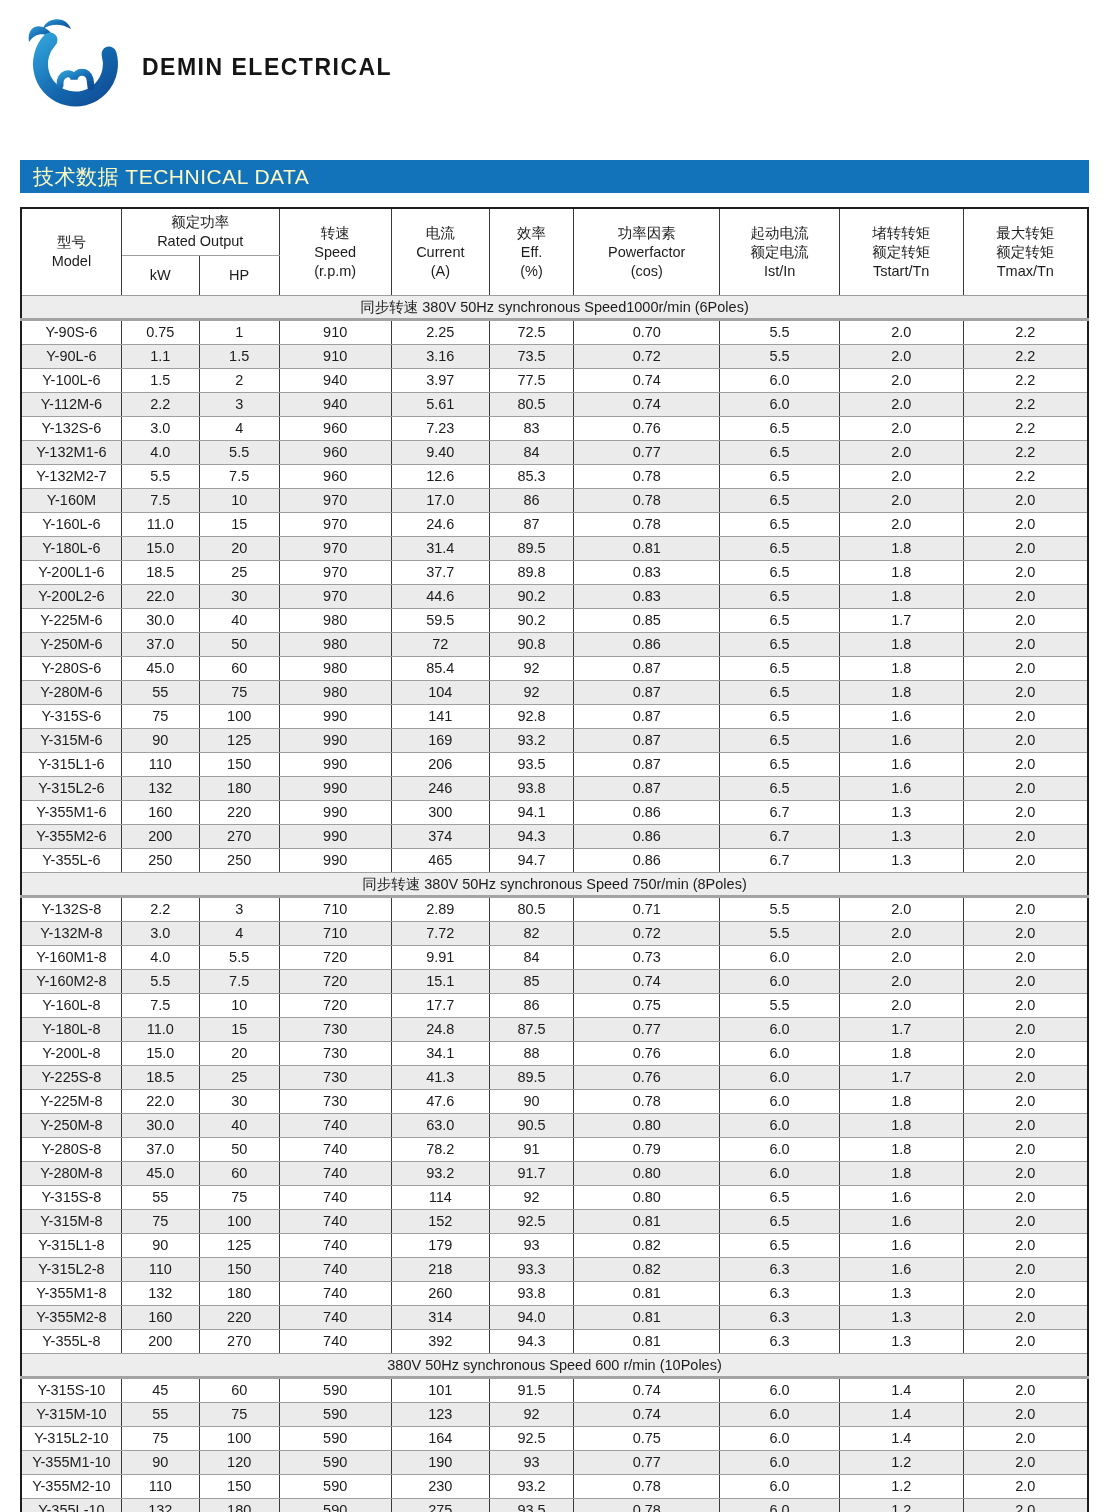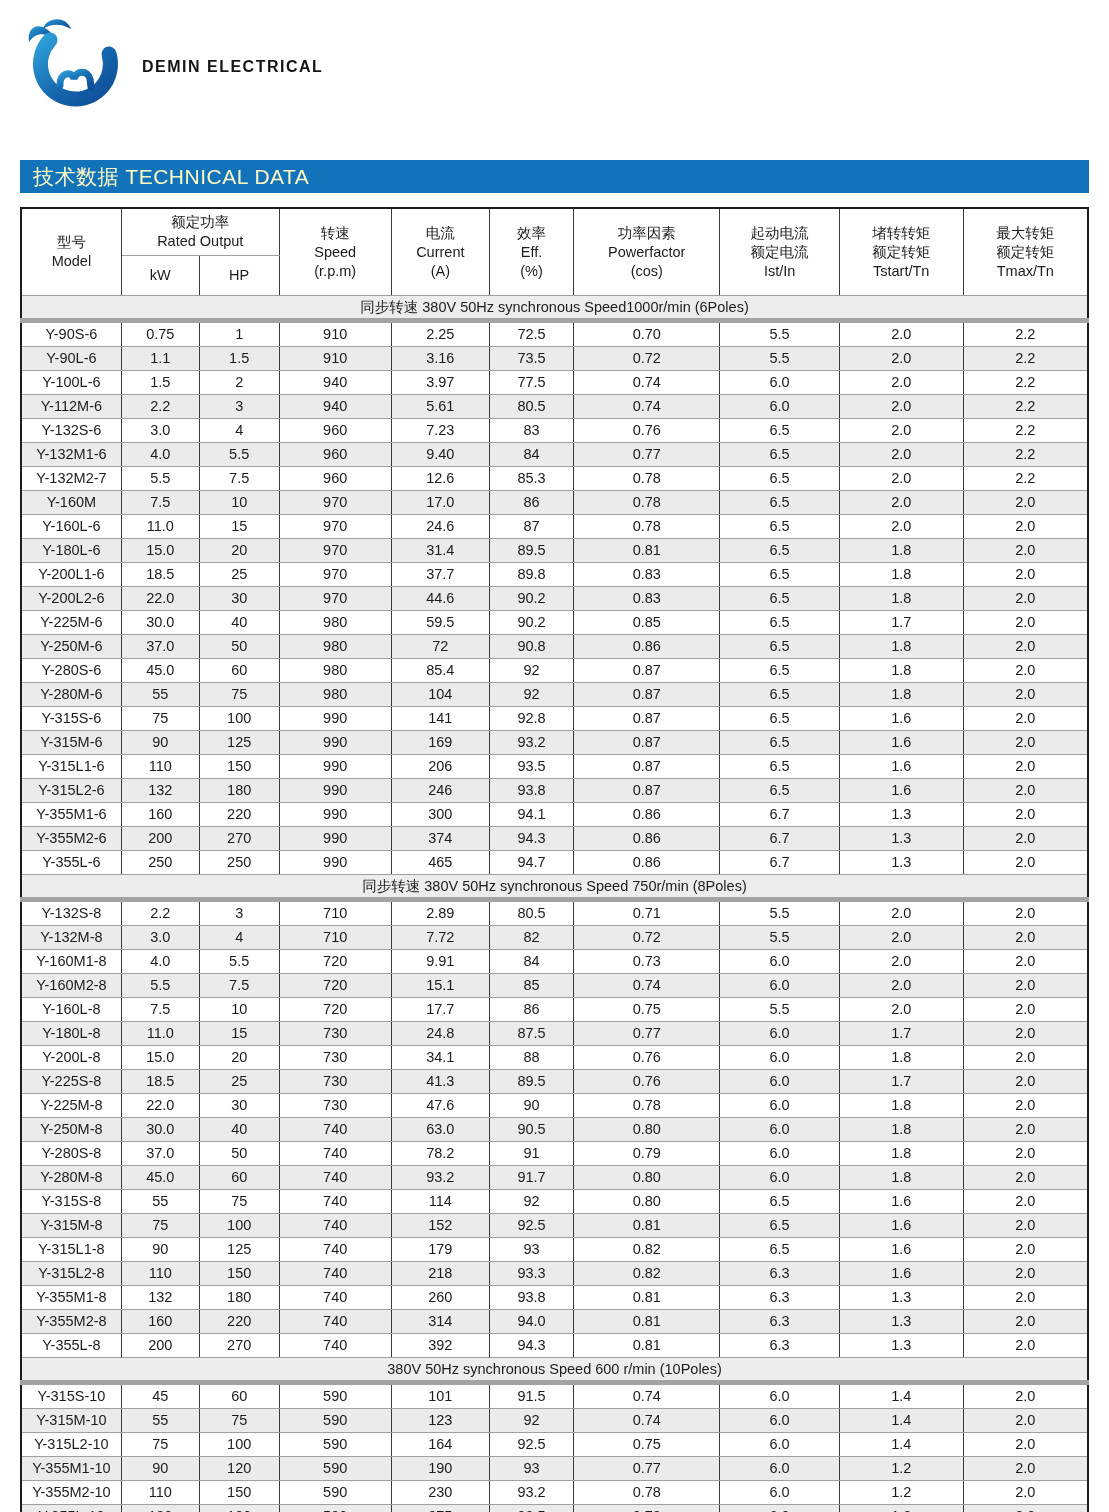--- a/index.html
+++ b/index.html
@@ -7,21 +7,21 @@
     width:1109px; height:1512px; box-sizing:border-box;
     padding:14px 20px 0 20px; background:#fff;
     font-family:"Liberation Sans","DejaVu Sans",sans-serif;
     color:#1c1c1c; overflow:hidden;
   }
   
   .logo-row { display:flex; align-items:center; height:104px; }
   .logo-mark { width:108px; height:100px; flex:0 0 auto; }
   .brand { margin-left:14px; display:flex; flex-direction:column; }
   .brand-cn { font-size:58px; font-weight:900; letter-spacing:3px; line-height:60px; color:#151515; }
-  .brand-en { font-size:16px; font-weight:700; letter-spacing:1.5px; color:#151515; margin-top:2px; }
+  .brand-en { font-size:23px; font-weight:700; letter-spacing:1.5px; color:#151515; margin-top:2px; }
   
   .title-bar {
     margin-top:42px; height:33px; background:#1273bb;
     display:flex; align-items:center; padding-left:13px;
   }
   .title-bar span { color:#fef9c3; font-size:21px; letter-spacing:0.5px; }
   
   table.tech {
     margin-top:14px; width:100%; border-collapse:collapse; table-layout:fixed;
     border:2px solid #1d1d1d; border-bottom:3px solid #0c0c0c;
@@ -34,21 +34,21 @@
     overflow:hidden; white-space:nowrap;
   }
   thead th { background:#ffffff; font-size:15px; line-height:19px; }
   thead tr.tier1 th { height:46px; }
   thead tr.tier2 th { height:39px; }
   thead th .hl { display:block; }
   tbody td { height:23px; line-height:23px; background:#ffffff; }
   tbody tr.alt td { background:#ebebeb; }
   tbody tr.section-row td {
     background:#ededed; height:22px; line-height:22px; font-size:14.5px;
-    border-top:1px solid #555; border-bottom:5px solid #a3a3a3;
+    border-top:1px solid #555; border-bottom:3px solid #a3a3a3;
   }
 </style>
 </head>
 <body>
 
 <div class="page">
 
   <div class="logo-row">
     <svg class="logo-mark" viewBox="0 0 100 100">
       <defs>

